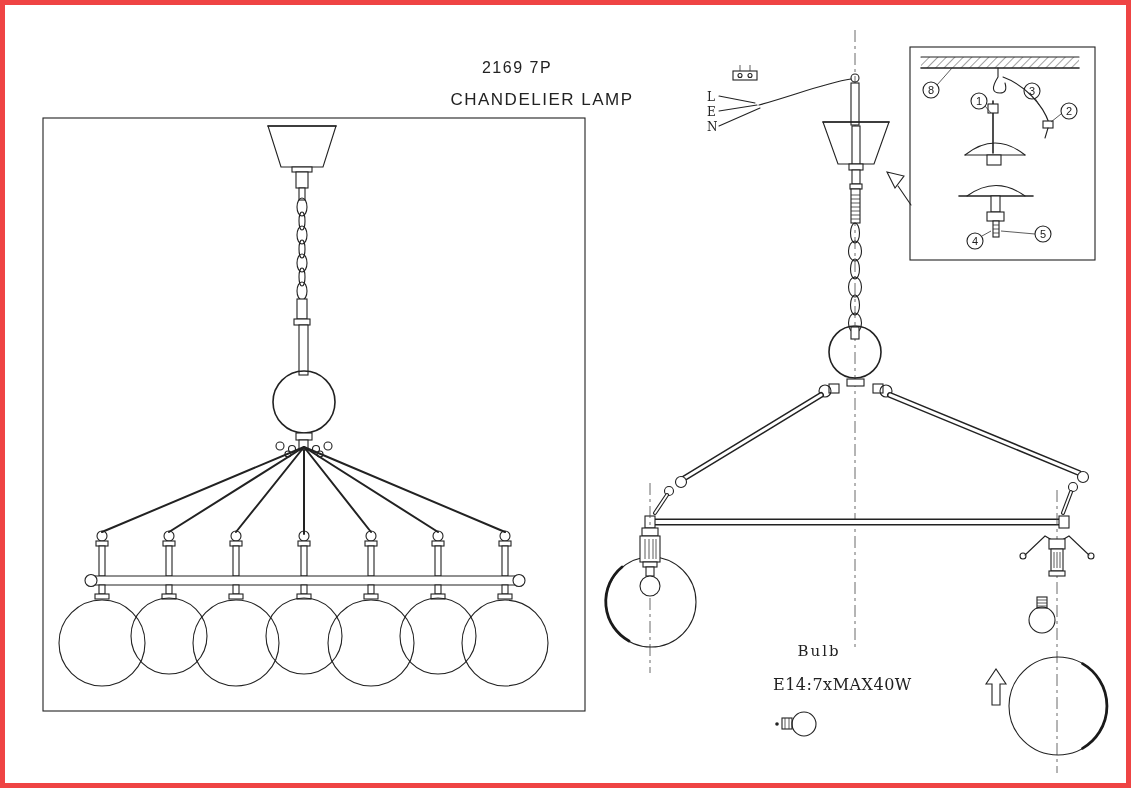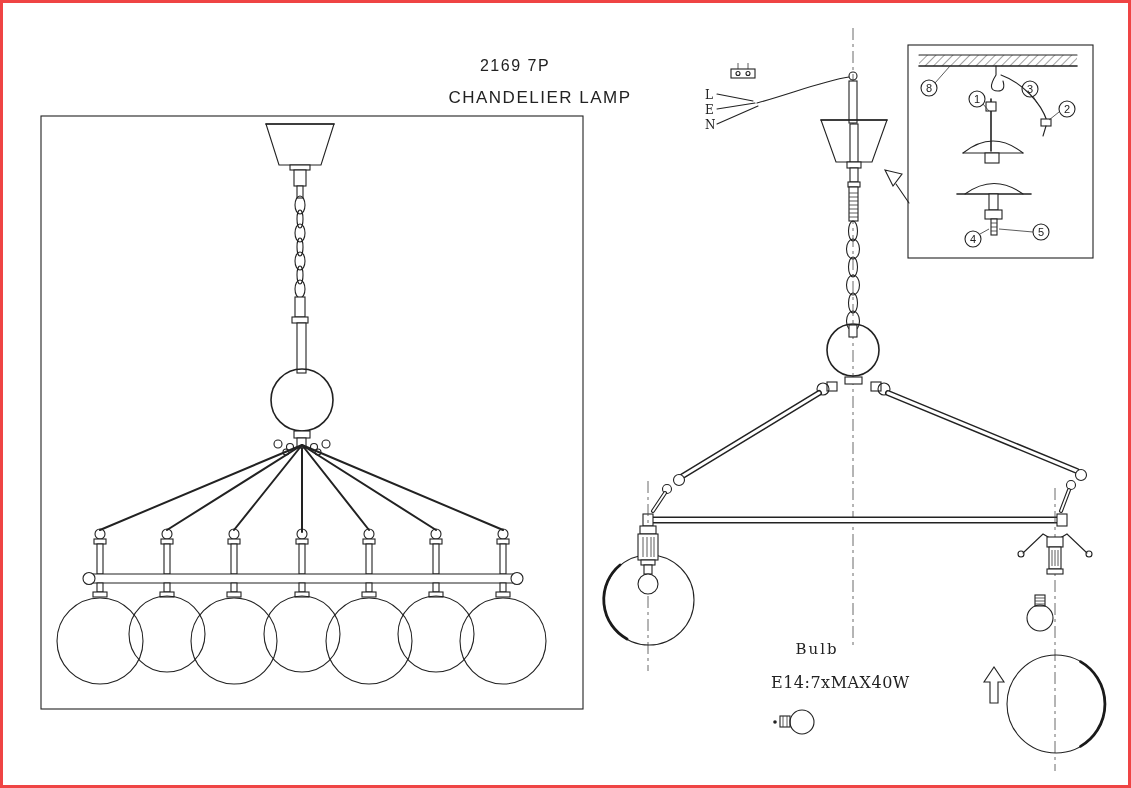--- a/index.html
+++ b/index.html
@@ -1,20 +1,20 @@
 <!DOCTYPE html>
 <html><head>
 <meta charset="utf-8">
 <style>
   html,body{margin:0;padding:0;background:#f4f4f4;}
   .page{
     position:relative;
     width:1131px;height:788px;
     background:#ffffff;
-    border:3px solid #ef4444;
+    border:5px solid #ef4444;
     box-sizing:border-box;
     font-family:"Liberation Sans",sans-serif;
     overflow:hidden;
   }
   svg{display:block}
   
   .ln{stroke:#222;fill:none;stroke-width:1.1;stroke-linecap:round;}
   .ln2{stroke:#222;fill:none;stroke-width:1.6;stroke-linecap:round;}
   .thin{stroke:#333;fill:none;stroke-width:0.8;}
   .wf{fill:#ffffff;stroke:#222;stroke-width:1.1;}

